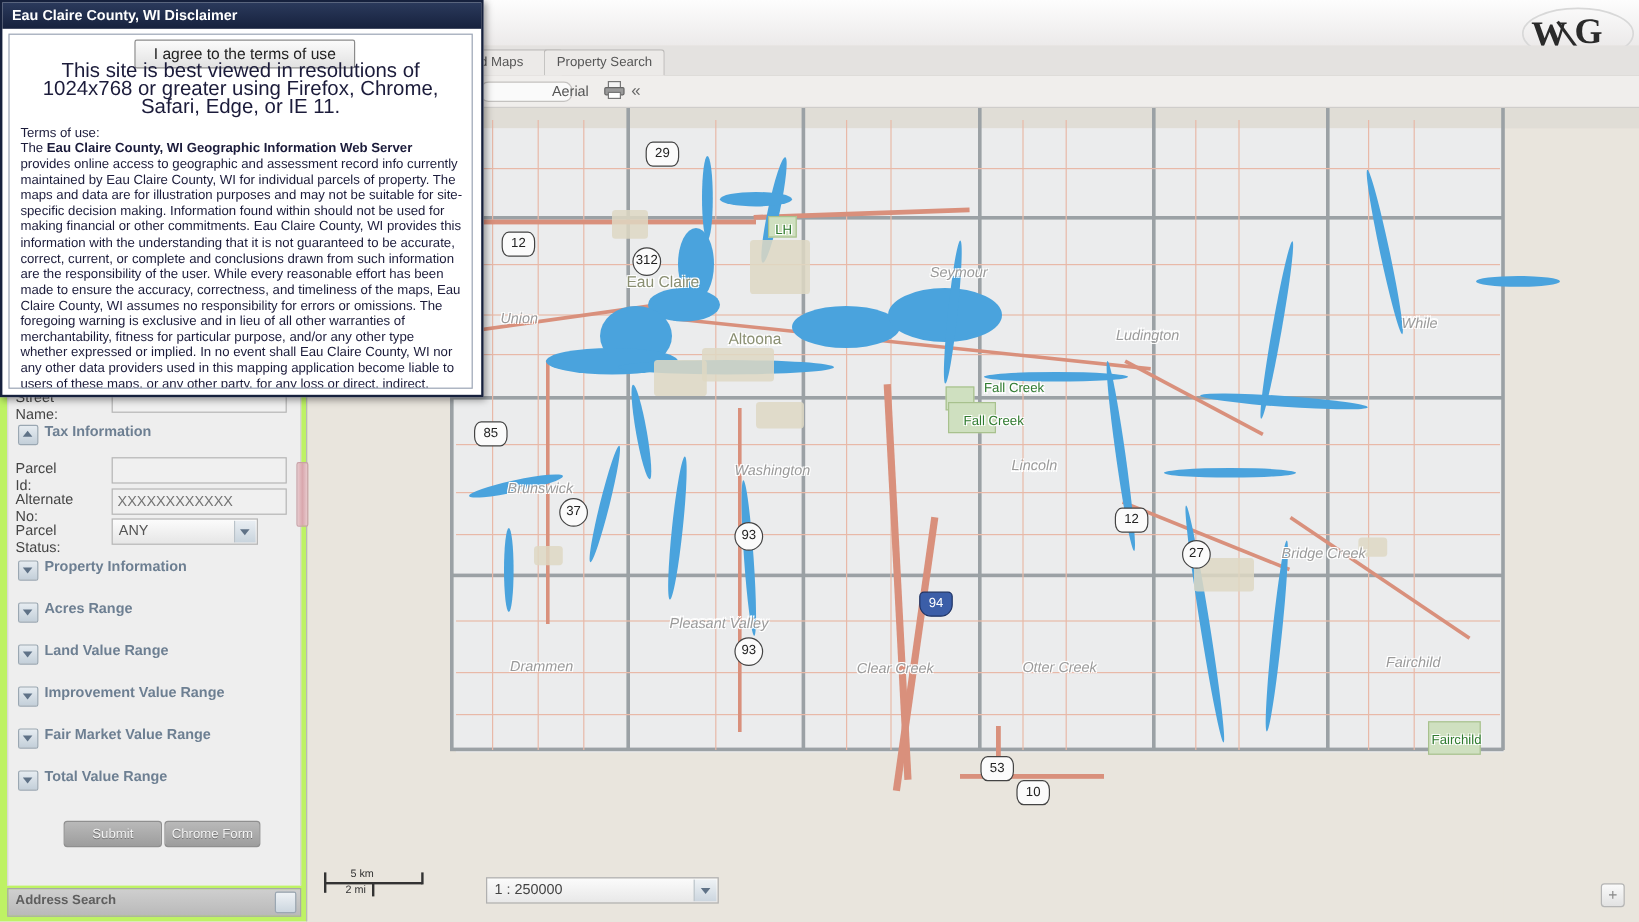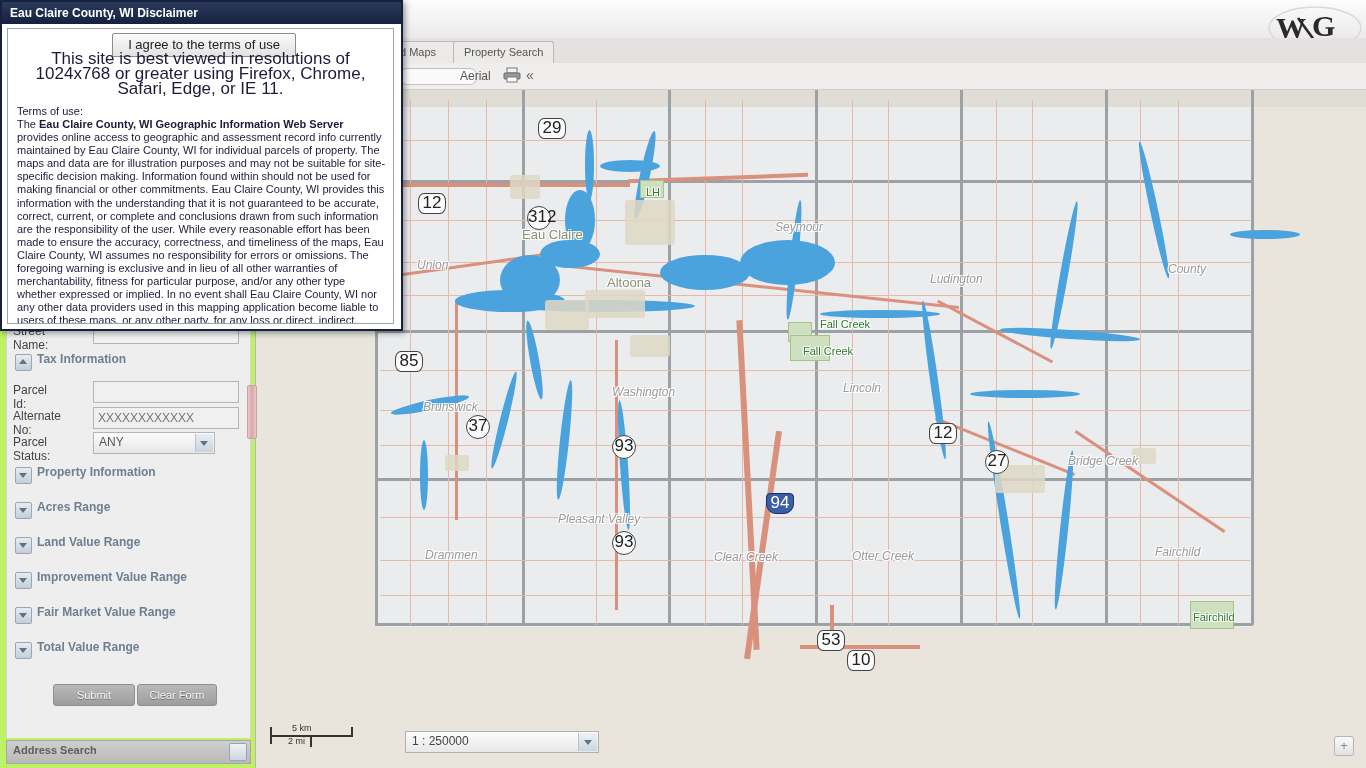--- a/index.html
+++ b/index.html
@@ -15,21 +15,21 @@
   .road{position:absolute;background:#e8b9a8;}
   .road-major{position:absolute;background:#d9907c;}
   .water{position:absolute;background:#4aa3dd;border-radius:40%;}
   .city-poly{position:absolute;background:#ded8c3;opacity:.85;border-radius:3px;}
   .green-poly{position:absolute;background:#cfe0c0;border:1px solid #a8c18e;}
   .map-label{position:absolute;color:#9a9a9a;font-style:italic;font-size:12px;
      text-shadow:1px 1px 0 #fff,-1px -1px 0 #fff,1px -1px 0 #fff,-1px 1px 0 #fff;white-space:nowrap;}
   .map-label.city{color:#8a8f72;font-style:normal;font-size:13px;}
   .map-label.green{color:#2f7a2f;font-style:normal;font-size:11px;}
   .shield{position:absolute;width:26px;height:19px;border:1.4px solid #444;border-radius:6px/8px;
-     background:#fbfbfb;color:#222;font-size:17px;text-align:center;line-height:18px;font-family:"Liberation Sans",sans-serif;}
+     background:#fbfbfb;color:#222;font-size:11px;text-align:center;line-height:18px;font-family:"Liberation Sans",sans-serif;}
   .shield.circle{border-radius:50%;width:22px;height:22px;line-height:20px;}
   .shield.interstate{background:#3b5ea8;color:#fff;border-color:#1d3264;border-radius:4px 4px 10px 10px;}
 
   
   #header{position:absolute;left:0;top:0;width:1366px;height:38px;background:linear-gradient(#fdfdfd,#eceaea);}
   #search-wrap{position:absolute;left:1014px;top:10px;width:244px;height:20px;
      border:1px solid #a9a9a9;background:#f4f4f4;}
   #search-input{position:absolute;left:0;top:0;width:216px;height:18px;border:0;outline:none;
      background:transparent;font-size:12px;color:#8a8a8a;padding-left:5px;font-family:"Liberation Sans",sans-serif;}
   #go-btn{position:absolute;right:2px;top:2px;width:22px;height:15px;background:#777;color:#fff;
@@ -212,21 +212,21 @@
   <div class="green-poly" style="left:790px;top:335px;width:38px;height:24px;"></div>
   <div class="green-poly" style="left:1190px;top:601px;width:42px;height:26px;"></div>
   <div class="green-poly" style="left:640px;top:180px;width:22px;height:16px;"></div>
 
   <div id="map-labels">
       <div class="map-label city" style="left: 522px; top: 227px;">Eau Claire</div>
       <div class="map-label city" style="left: 607px; top: 275px;">Altoona</div>
       <div class="map-label" style="left: 417px; top: 258px;">Union</div>
       <div class="map-label" style="left: 775px; top: 220px;">Seymour</div>
       <div class="map-label" style="left: 930px; top: 272px;">Ludington</div>
-      <div class="map-label" style="left: 1168px; top: 262px;">County</div>
+      <div class="map-label" style="left: 1168px; top: 262px;">While</div>
       <div class="map-label" style="left: 612px; top: 385px;">Washington</div>
       <div class="map-label" style="left: 423px; top: 400px;">Brunswick</div>
       <div class="map-label" style="left: 843px; top: 381px;">Lincoln</div>
       <div class="map-label" style="left: 1068px; top: 454px;">Bridge Creek</div>
       <div class="map-label" style="left: 558px; top: 512px; font-style: italic;">Pleasant Valley</div>
       <div class="map-label" style="left: 714px; top: 550px;">Clear Creek</div>
       <div class="map-label" style="left: 852px; top: 549px;">Otter Creek</div>
       <div class="map-label" style="left: 1155px; top: 545px;">Fairchild</div>
       <div class="map-label" style="left: 425px; top: 548px;">Drammen</div>
       <div class="map-label green" style="left: 820px; top: 318px;">Fall Creek</div>
@@ -370,21 +370,21 @@
       <div class="sec-title">Fair Market Value Range</div>
     </div>
     <div class="sec-head" style="left:8px;top:642px;">
       <div class="sec-toggle">
         <div class="arrow-g" style="border-top:5px solid #5f7287;top:5px;"></div>
       </div>
       <div class="sec-title">Total Value Range</div>
     </div>
 
     <div class="btn3d" style="left:46px;top:684px;width:80px;">Submit</div>
-    <div class="btn3d" style="left:130px;top:684px;width:78px;">Clear Form</div>
+    <div class="btn3d" style="left:130px;top:684px;width:78px;">Chrome Form</div>
   </div>
 
   <div id="addr-bar">
     <div id="addr-bar-label">Address Search</div>
     <div id="addr-bar-icon"></div>
   </div>
 
   <div id="sb-handle"></div>
 </div>
 

